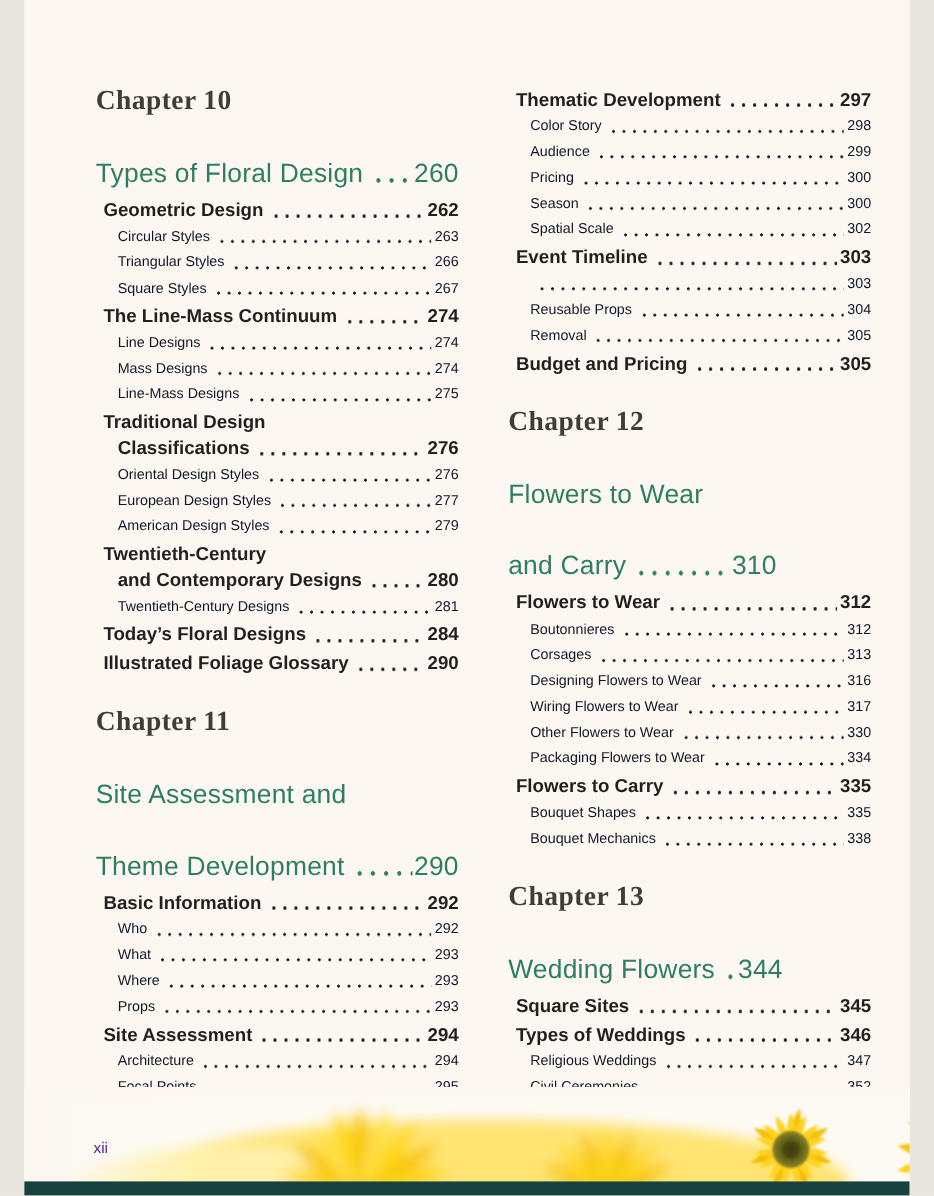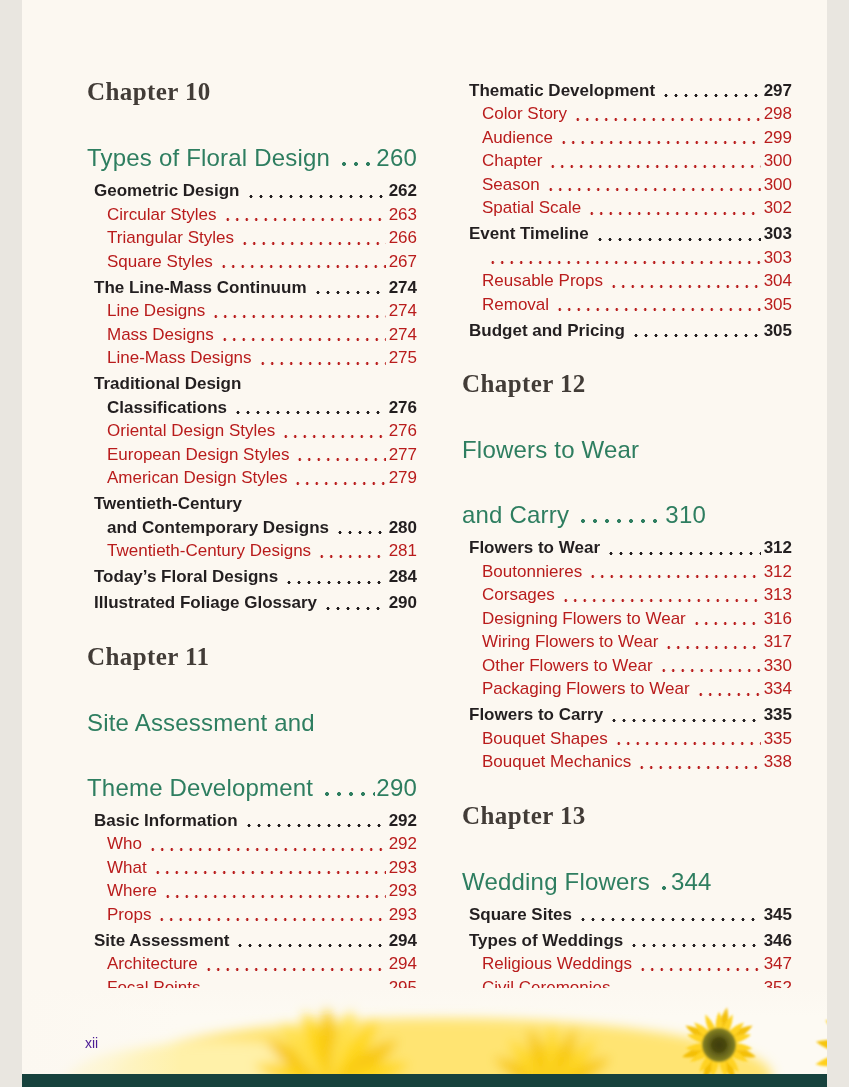--- a/index.html
+++ b/index.html
@@ -40,21 +40,21 @@
   .pgnum{white-space:nowrap;}
   .leader{
     flex:1 1 auto;min-width:14px;align-self:stretch;
     margin:0 3px 0 5px;
     background-image:radial-gradient(circle,currentColor 1.15px,transparent 1.55px);
     background-size:9.5px 5px;
     background-repeat:repeat-x;
     background-position:left 1px bottom 4px;
   }
 
-  .entry{font-size:17px;line-height:23.5px;color:#b91c1c;}
+  .entry{font-size:13px;line-height:23.5px;color:#0f172a;}
   .entry-bold{
     font-weight:700;font-size:17px;color:var(--ink,#231f20);
     padding-left:7px;margin-top:2.5px;
   }
   .entry-bold .leader{
     background-image:radial-gradient(circle,currentColor 1.35px,transparent 1.75px);
     background-size:10px 5px;
   }
   .entry-sub{padding-left:20px;}
   .two-line .l2{padding-left:13px;}
@@ -236,21 +236,21 @@
             <span class="lbl">Color Story</span>
             <span class="leader"></span>
             <span class="pgnum">298</span>
           </div>
           <div class="entry entry-sub row">
             <span class="lbl">Audience</span>
             <span class="leader"></span>
             <span class="pgnum">299</span>
           </div>
           <div class="entry entry-sub row">
-            <span class="lbl">Chapter</span>
+            <span class="lbl">Pricing</span>
             <span class="leader"></span>
             <span class="pgnum">300</span>
           </div>
           <div class="entry entry-sub row">
             <span class="lbl">Season</span>
             <span class="leader"></span>
             <span class="pgnum">300</span>
           </div>
           <div class="entry entry-sub row">
             <span class="lbl">Spatial Scale</span>

